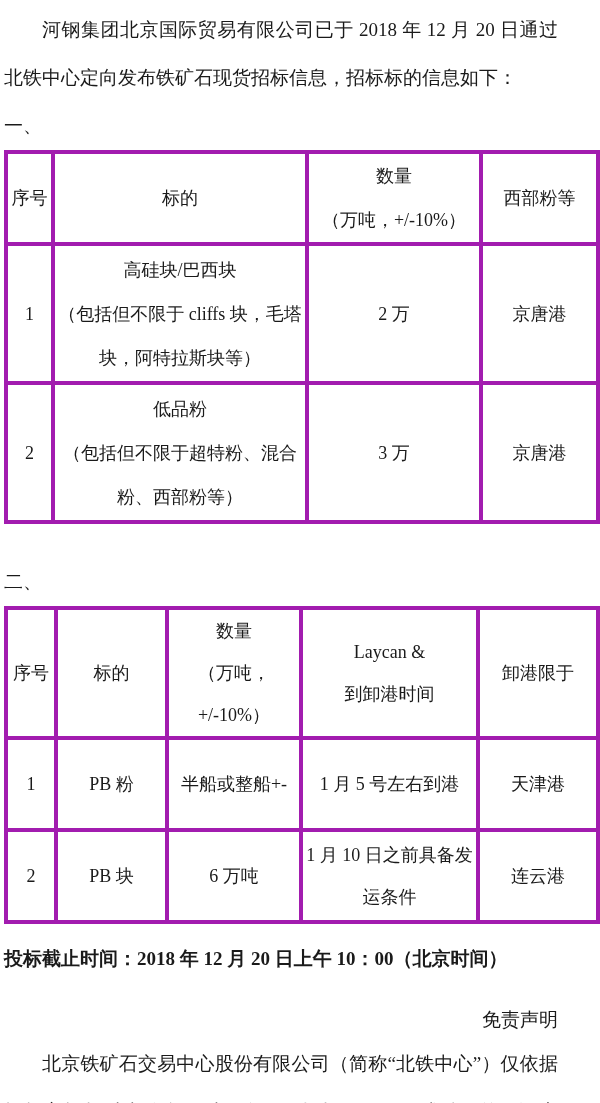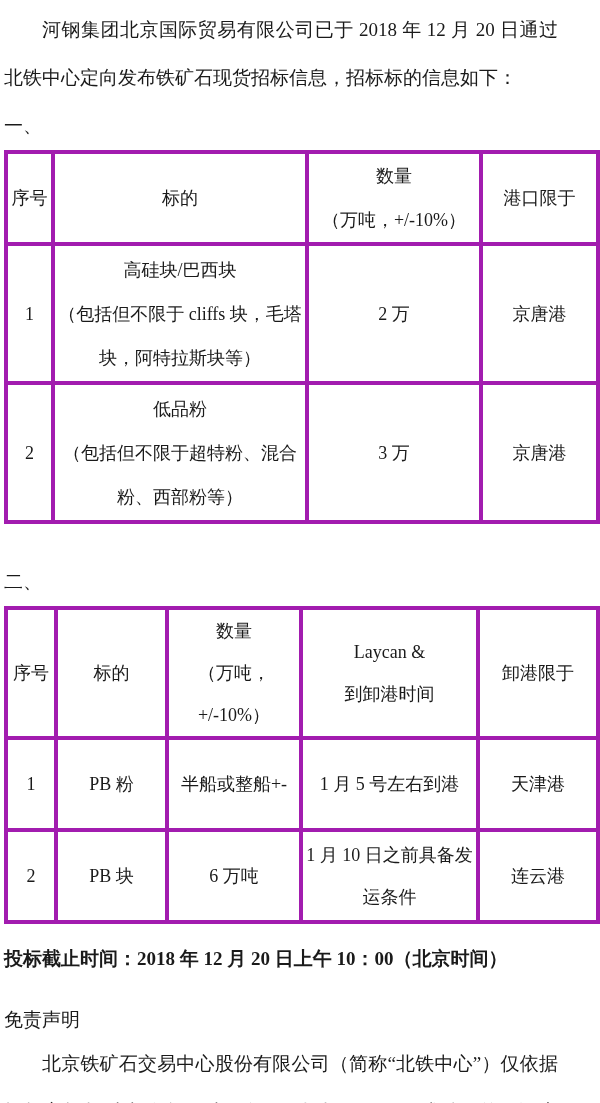--- a/index.html
+++ b/index.html
@@ -63,21 +63,21 @@
     margin-top: 22px;
     font-size: 19px;
     line-height: 26px;
     font-weight: bold;
   }
 
   .disc-title {
     margin-top: 36px;
     font-size: 19px;
     line-height: 24px;
-    text-align: left;
+    text-align: right;
   }
 
   .disc-body {
     margin-top: 8px;
     font-size: 19px;
     line-height: 48px;
     text-align: justify;
     text-indent: 38px;
   }
 </style>
@@ -98,21 +98,21 @@
         <col class="col-port">
     </colgroup>
     <tbody>
       <tr class="hdr">
         <td>序号</td>
         <td>标的</td>
         <td>
           <div>数量</div>
           <div>（万吨，+/-10%）</div>
         </td>
-        <td>港口限于</td>
+        <td>西部粉等</td>
       </tr>
       <tr class="row">
         <td>1</td>
         <td>
           <div>高硅块/巴西块</div>
           <div>（包括但不限于 cliffs 块，毛塔块，阿特拉斯块等）</div>
         </td>
         <td>2 万</td>
         <td>京唐港</td>
       </tr>

